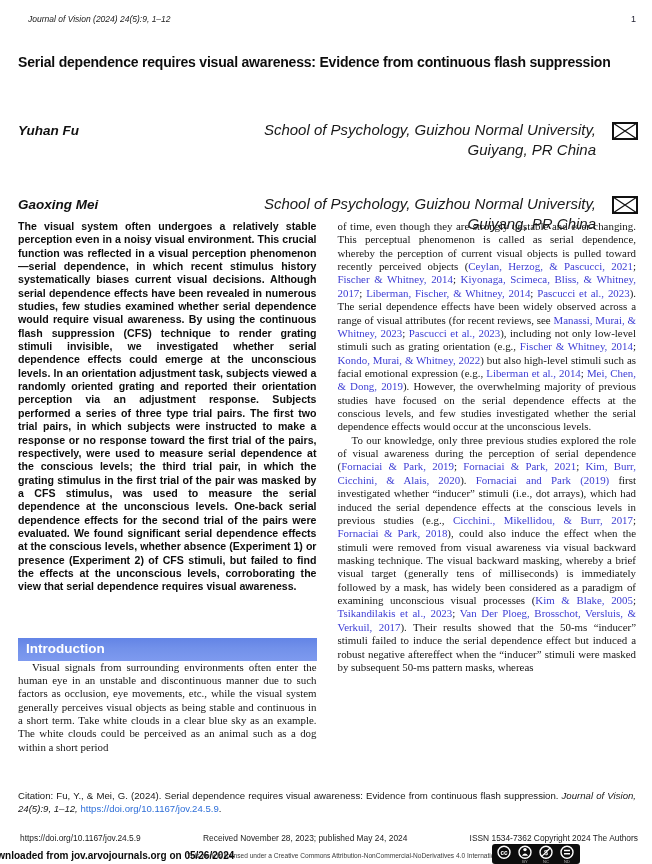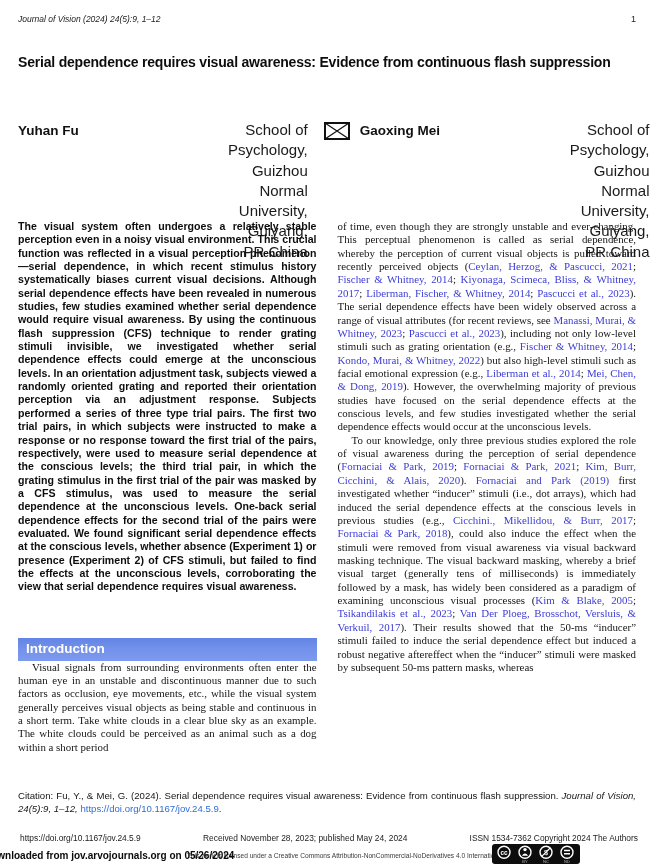--- a/index.html
+++ b/index.html
@@ -3,27 +3,27 @@
 <meta charset="utf-8">
 <style>
   html,body{margin:0;padding:0;background:#888;}
   .page{
     position:relative;width:652px;height:864px;background:#ffffff;
     margin:0 auto;overflow:hidden;
     font-family:"Liberation Sans",sans-serif;color:#111;
     --link:#3c3cd4;--doi:#2f6fd8;--bar:#7291ea;
   }
   
-  .header{position:absolute;top:14px;left:18px;right:16px;display:flex;justify-content:space-between;align-items:center;}
+  .header{position:absolute;top:14px;left:28px;right:16px;display:flex;justify-content:space-between;align-items:center;}
   .journal-ref{font-style:italic;font-size:8.5px;color:#222;}
   .page-num{font-size:9px;color:#223;}
   
   .title{position:absolute;top:54px;left:18px;right:18px;font-size:14px;font-weight:bold;line-height:1.2;letter-spacing:-0.2px;color:#0d0d0d;}
   
-  .authors{position:absolute;top:120px;left:18px;right:14px;display:flex;flex-direction:row;gap:10px;}
+  .authors{position:absolute;top:120px;left:18px;right:14px;display:flex;flex-direction:column;gap:33px;font-style:italic;}
   .author-row{display:flex;align-items:flex-start;}
   .author-name{width:210px;font-size:13.5px;font-weight:bold;padding-top:3px;}
   .affiliation{flex:1;text-align:right;font-size:15px;line-height:1.35;color:#1a1a1a;padding-right:16px;}
   .envelope{width:26px;height:18px;flex:0 0 auto;margin-top:2px;cursor:pointer;}
   
   .main{position:absolute;top:220px;left:18px;width:618px;display:flex;gap:21px;}
   .col{width:300px;}
   .abstract{font-size:10.6px;font-weight:bold;line-height:1.26;text-align:justify;color:#0e0e0e;}
   .intro-heading{margin-top:44px;background:linear-gradient(180deg,#6384e6 0%,var(--bar) 45%,#7e9aef 100%);
     color:#fff;font-weight:bold;font-size:13.5px;padding:3px 8px 5px 8px;}

